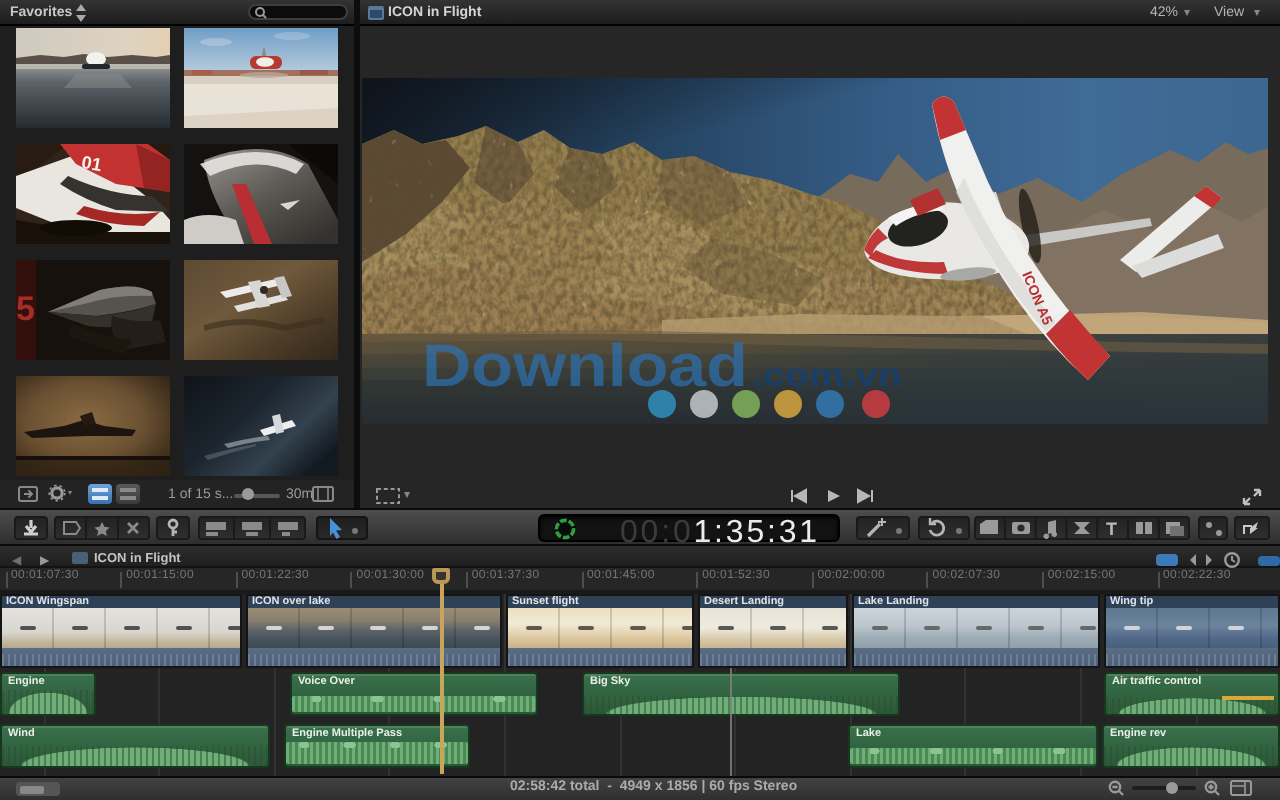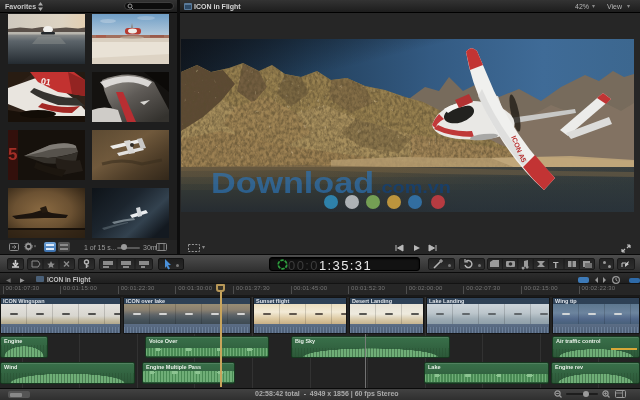--- a/index.html
+++ b/index.html
@@ -359,21 +359,21 @@
 <svg class="abs" style="left:164px;top:259px" width="9" height="11">
     <path d="M1 0l6 6l-3 .3l2 3.2l-1.8 1L2.5 7.2L1 9z" fill="#4a90d9"></path>
   </svg>
 <div class="abs" style="left:176px;top:264px;width:3px;height:3px;border-radius:50%;background:#777"></div>
 
 <div class="abs" style="left:269px;top:257px;width:151px;height:14px;border-radius:3px;background:#121212;border:1px solid #000;box-shadow:inset 0 1px 2px #000"></div>
 <svg class="abs" style="left:276px;top:258px" width="13" height="13">
     <circle cx="6.5" cy="6.5" r="5.5" fill="#0a0a0a"></circle>
     <circle cx="6.5" cy="6.5" r="4.3" fill="none" stroke="#2f9e3f" stroke-width="1.8" stroke-dasharray="3.4 1"></circle>
   </svg>
-<div class="txt" style="left:288px;top:258px;font-size:13px;color:#3c3c3c;letter-spacing:1.4px">00:0<span style="color:#ebebeb">1:35:31</span></div>
+<div class="txt" style="left:310px;top:258px;font-size:16px;color:#3c3c3c;letter-spacing:1.4px">00:0<span style="color:#ebebeb">1:35:31</span></div>
 
 <div class="abs" style="left:428px;top:258px;width:27px;height:12px;border-radius:2px;background:linear-gradient(#232323,#2e2e2e);border:1px solid #1a1a1a"></div>
 <svg class="abs" style="left:433px;top:259px" width="11" height="10">
     <path d="M1 9L7 3" stroke="#b5b5b5" stroke-width="1.6"></path>
     <path d="M8 0v4M6 2h4" stroke="#b5b5b5" stroke-width="1"></path>
   </svg>
 <div class="abs" style="left:448px;top:264px;width:3px;height:3px;border-radius:50%;background:#777"></div>
 
 <div class="abs" style="left:459px;top:258px;width:26px;height:12px;border-radius:2px;background:linear-gradient(#232323,#2e2e2e);border:1px solid #1a1a1a"></div>
 <svg class="abs" style="left:463px;top:259px" width="11" height="10">

